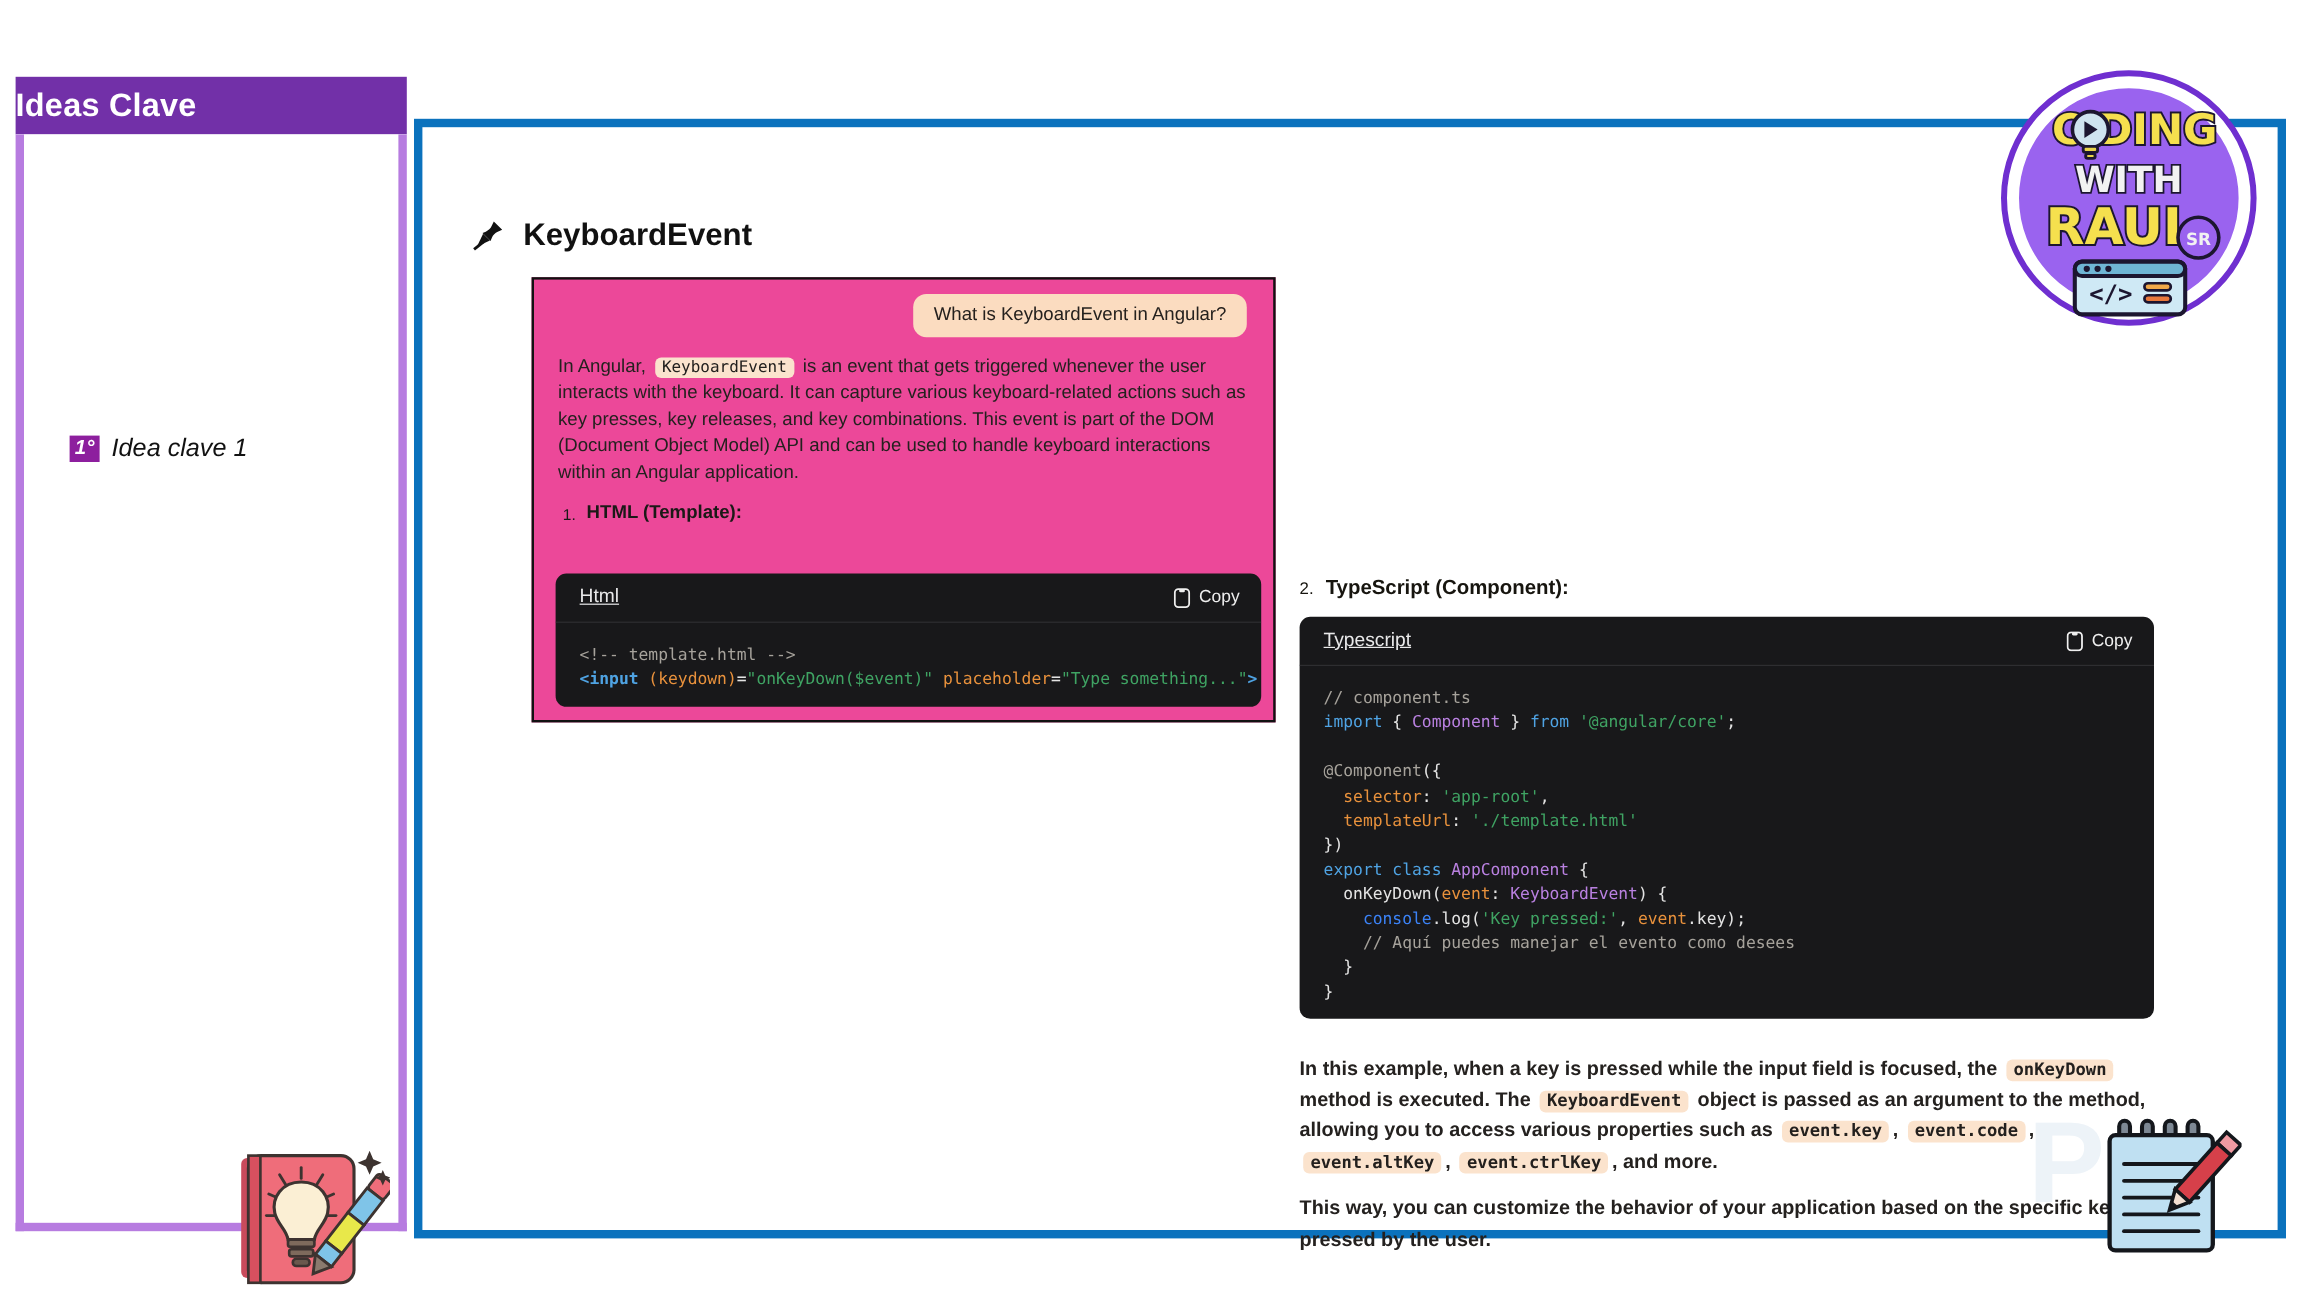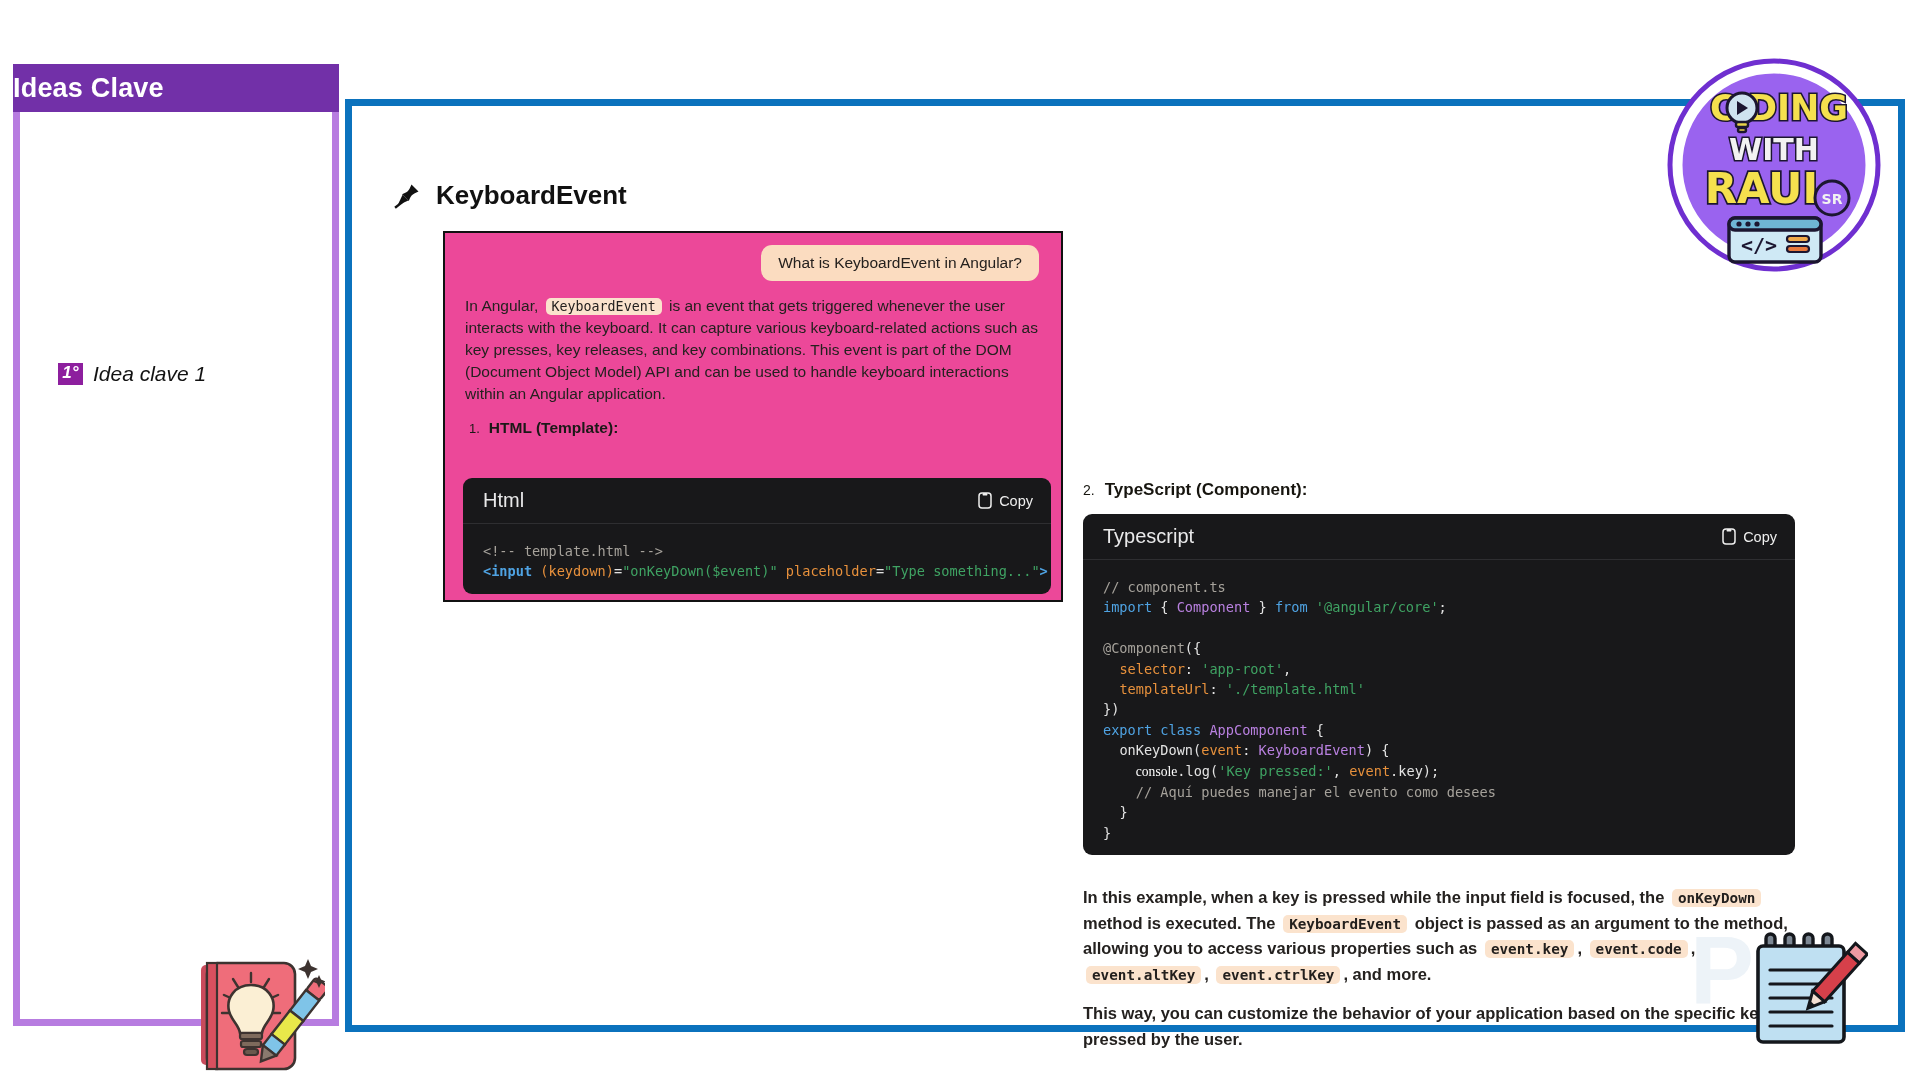--- a/index.html
+++ b/index.html
@@ -115,39 +115,39 @@
   
   .code-card{
     background:#18181a;border-radius:9px;overflow:hidden;
   }
   .code-head{
     display:flex;align-items:center;justify-content:space-between;
     padding:11px 18px 11px 20px;
     border-bottom:1px solid #2e2e31;
   }
   .code-lang{
-    color:#e9e9ea;font-size:20px;
+    color:#e9e9ea;font-size:16px;text-decoration:underline;
   }
   .code-copy{
     display:flex;align-items:center;gap:7px;
     color:#efefef;font-size:14.5px;
   }
   .code-body{
     padding:17px 20px 12px 20px;
     font-family:"DejaVu Sans Mono", monospace;
     font-size:13.6px;line-height:1.5;
     white-space:pre;color:#e3e3e3;
   }
   .c-com{color:#a6a29b;}
   .c-kw{color:#4fa3e3;text-align:center;}
   .c-tag{color:#4fa3e3;font-weight:bold;}
   .c-attr{color:#e8913c;}
   .c-str{color:#3fa363;}
   .c-type{color:#b980e0;}
-  .c-fn{color:#ffffff;font-family:Liberation Serif, serif;}
+  .c-fn{color:#3b82f6;}
   .c-plain{color:#e3e3e3;}
   .c-prop{color:#e8913c;}
   .c-punc{color:#e3e3e3;}
 
   #html-code{
     position:absolute;left:463px;top:478px;width:588px;
     z-index:4;
   }
 
   

